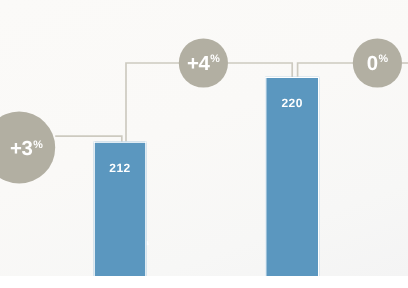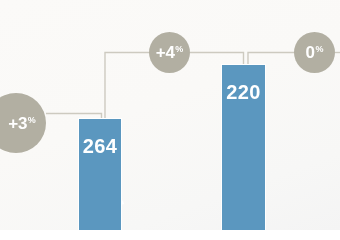--- a/index.html
+++ b/index.html
@@ -35,21 +35,21 @@
     border: 1.5px solid #ffffff;
     border-bottom: none;
     overflow: hidden;
   }
   .bar-value {
     position: absolute;
     left: 0;
     right: 0;
     text-align: center;
     color: #ffffff;
-    font-size: 20px;
+    font-size: 10px;
     font-weight: bold;
     letter-spacing: 0.4px;
     line-height: 1;
   }
   
   .badge {
     position: absolute;
     border-radius: 50%;
     background: #b2afa2;
     display: flex;
@@ -118,21 +118,21 @@
       <rect x="232" y="213" width="3.6" height="3.6" transform="rotate(-18 233.8 214.8)"></rect>
       <rect x="238" y="211" width="3.6" height="3.6" transform="rotate(-18 239.8 212.8)"></rect>
       <rect x="244" y="208" width="3.6" height="3.6" transform="rotate(-18 245.8 209.8)"></rect>
       <rect x="250" y="206" width="3.6" height="3.6" transform="rotate(-18 251.8 207.8)"></rect>
       <rect x="256" y="203" width="3.6" height="3.6" transform="rotate(-18 257.8 204.8)"></rect>
       <rect x="262" y="201" width="3.6" height="3.6" transform="rotate(-18 263.8 202.8)"></rect>
     </g>
   </svg>
 
   <div class="bar" style="left:78px; top:118px; width:44px; height:118px;">
-    <span class="bar-value" style="top:17px;">264</span>
+    <span class="bar-value" style="top:17px;">212</span>
   </div>
 
   <div class="bar" style="left:221px; top:64px; width:45px; height:172px;">
     <span class="bar-value" style="top:17px;">220</span>
   </div>
 
   <div class="badge" style="left:-14px; top:93px; width:60px; height:60px; padding-left:12px;">
     <span class="badge-text">
       <span class="badge-num">+3</span>
       <span class="badge-pct">%</span>

